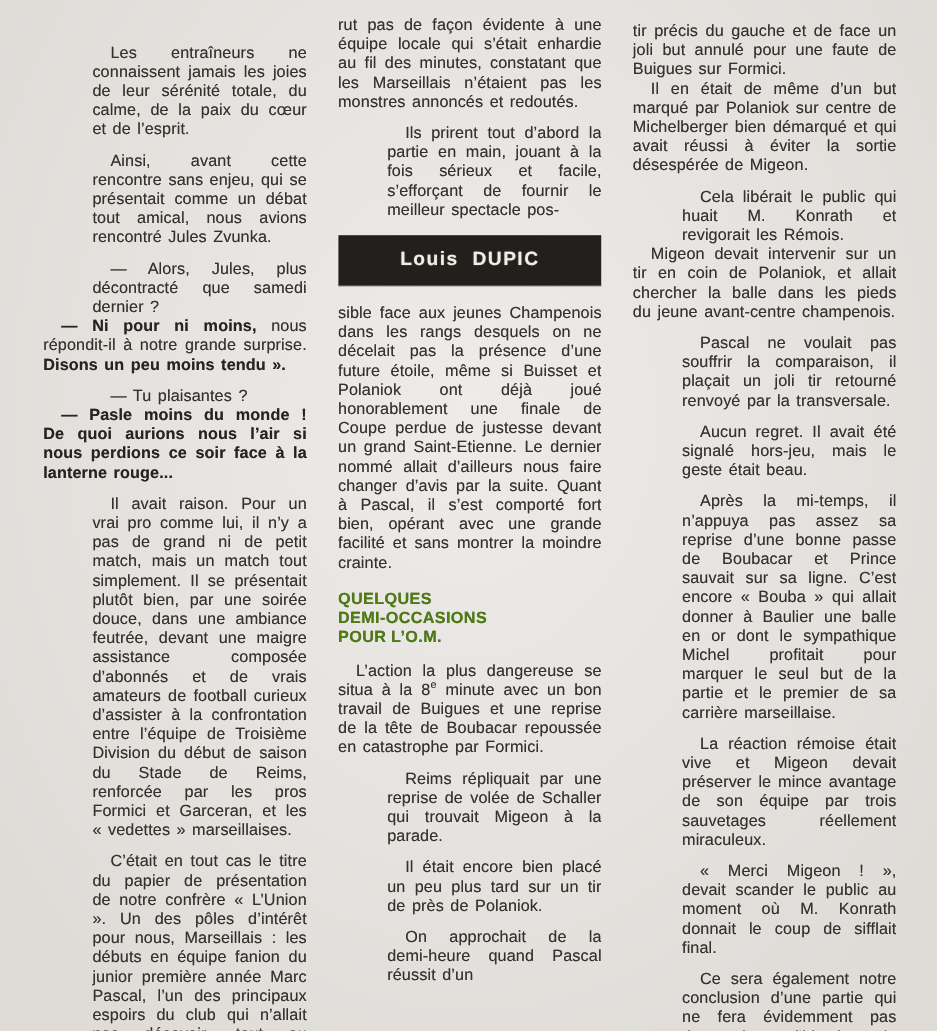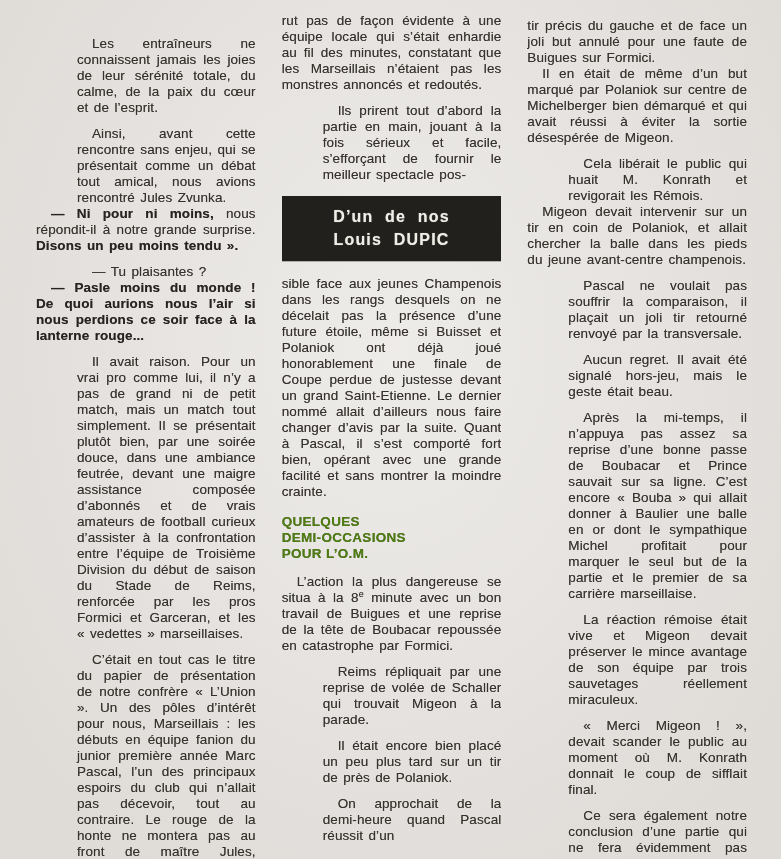--- a/index.html
+++ b/index.html
@@ -73,31 +73,31 @@
     text-shadow: 0 0 0.5px rgba(42,39,35,0.6);
   }
 </style>
 </head>
 <body>
 
 <div class="page">
   <div class="col col-0">
       <p class="para gap"><span>Les entraîneurs ne connaissent jamais les joies de leur sérénité totale, du calme, de la paix du cœur et de l’esprit.</span></p>
       <p class="para gap"><span>Ainsi, avant cette rencontre sans enjeu, qui se présentait comme un débat tout amical, nous avions rencontré Jules Zvunka.</span></p>
+      <p class="para gap"><span>— Alors, Jules, plus décontracté que samedi dernier ?</span></p>
       <p class="para"><b>— Ni pour ni moins, </b><span>nous répondit-il à notre grande surprise. </span><b>Disons un peu moins tendu ».</b></p>
       <p class="para gap"><span>— Tu plaisantes ?</span></p>
       <p class="para"><b>— Pasle moins du monde ! De quoi aurions nous l’air si nous perdions ce soir face à la lanterne rouge...</b></p>
       <p class="para gap"><span>Il avait raison. Pour un vrai pro comme lui, il n’y a pas de grand ni de petit match, mais un match tout simplement. Il se présentait plutôt bien, par une soirée douce, dans une ambiance feutrée, devant une maigre assistance composée d’abonnés et de vrais amateurs de football curieux d’assister à la confrontation entre l’équipe de Troisième Division du début de saison du Stade de Reims, renforcée par les pros Formici et Garceran, et les « vedettes » marseillaises.</span></p>
       <p class="para gap"><span>C’était en tout cas le titre du papier de présentation de notre confrère « L’Union ». Un des pôles d’intérêt pour nous, Marseillais : les débuts en équipe fanion du junior première année Marc Pascal, l’un des principaux espoirs du club qui n’allait pas décevoir, tout au contraire. Le rouge de la honte ne montera pas au front de maître Jules, puisque son équipe l’a emporté de justesse. Mais elle a mis une heure à affirmer un métier soi-disant supérieur, ce qui n’appa-</span></p>
     </div>
   <div class="col col-1">
       <p class="para noindent"><span>rut pas de façon évidente à une équipe locale qui s’était enhardie au fil des minutes, constatant que les Marseillais n’étaient pas les monstres annoncés et redoutés.</span></p>
       <p class="para gap"><span>Ils prirent tout d’abord la partie en main, jouant à la fois sérieux et facile, s’efforçant de fournir le meilleur spectacle pos-</span></p>
       <div class="byline-box">
-        <div>D’un de nos</div>
         <div>Louis DUPIC</div>
       </div>
       <p class="para noindent"><span>sible face aux jeunes Champenois dans les rangs desquels on ne décelait pas la présence d’une future étoile, même si Buisset et Polaniok ont déjà joué honorablement une finale de Coupe perdue de justesse devant un grand Saint-Etienne. Le dernier nommé allait d’ailleurs nous faire changer d’avis par la suite. Quant à Pascal, il s’est comporté fort bien, opérant avec une grande facilité et sans montrer la moindre crainte.</span></p>
       <div class="subhead">
         <div>QUELQUES</div>
         <div>DEMI-OCCASIONS</div>
         <div>POUR L’O.M.</div>
       </div>
       <p class="para"><span>L’action la plus dangereuse se situa à la 8</span><sup>e</sup><span> minute avec un bon travail de Buigues et une reprise de la tête de Boubacar repoussée en catastrophe par Formici.</span></p>
       <p class="para gap"><span>Reims répliquait par une reprise de volée de Schaller qui trouvait Migeon à la parade.</span></p>

